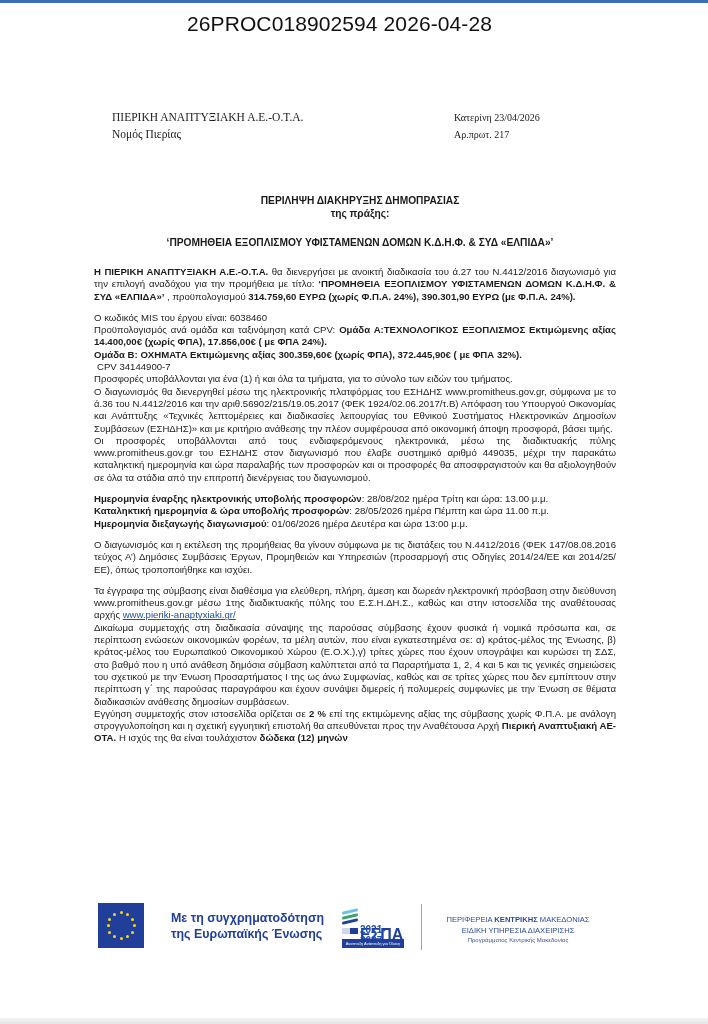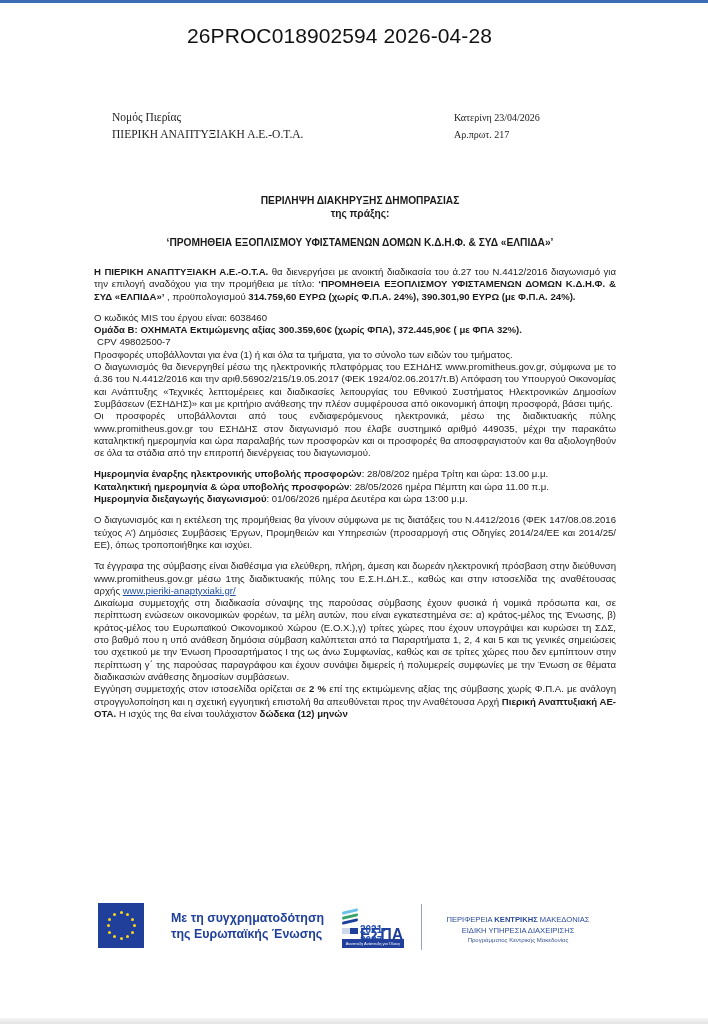--- a/index.html
+++ b/index.html
@@ -6,21 +6,21 @@
   body {
     width: 708px; height: 1024px; overflow: hidden;
     background: #ffffff;
     font-family: "Liberation Sans", sans-serif;
     color: #1a1a1a;
     position: relative;
   }
   .topbar { position: absolute; left: 0; top: 0; width: 708px; height: 3px; background: #3d6db5; }
   .bottomshade { position: absolute; left: 0; bottom: 0; width: 708px; height: 6px; background: linear-gradient(#f4f4f4, #e4e4e4); }
   .stamp {
-    position: absolute; top: 24px; left: 0; width: 679px; text-align: center;
+    position: absolute; top: 12px; left: 0; width: 679px; text-align: center;
     font-family: "Liberation Sans", sans-serif; font-size: 21px; color: #111; letter-spacing: 0.1px;
   }
   .hdr-left { position: absolute; left: 112px; top: 109px; font-family: "Liberation Serif", serif; font-size: 11.5px; line-height: 17px; color: #222; }
   .hdr-right { position: absolute; left: 454px; top: 109px; font-family: "Liberation Serif", serif; font-size: 10px; line-height: 17px; color: #222; }
   .title-block { position: absolute; left: 80px; top: 194px; width: 560px; text-align: center; font-size: 10.2px; font-weight: bold; color: #1a1a1a; line-height: 13px; }
   .title-block .t3 { margin-top: 16px; }
   .content { position: absolute; left: 94px; top: 266px; width: 522px; font-size: 9.6px; line-height: 12.3px; color: #1c1c1c; }
   .content p { margin: 0; text-align: justify; }
   .content .gap { height: 9px; }
   .content b { font-weight: bold; }
@@ -44,40 +44,41 @@
   .region .r3 { font-size: 6px; line-height: 9px; color: #3a5590; }
 </style>
 </head>
 <body>
 
 <div class="topbar"></div>
 
 <div class="stamp">26PROC018902594 2026-04-28</div>
 
 <div class="hdr-left">
+  <div>ΠΙΕΡΙΚΗ ΑΝΑΠΤΥΞΙΑΚΗ Α.Ε.-Ο.Τ.Α.</div>
   <div>Νομός Πιερίας</div>
-  <div>ΠΙΕΡΙΚΗ ΑΝΑΠΤΥΞΙΑΚΗ Α.Ε.-Ο.Τ.Α.</div>
 </div>
 <div class="hdr-right">
   <div>Κατερίνη 23/04/2026</div>
   <div>Αρ.πρωτ. 217</div>
 </div>
 
 <div class="title-block">
   <div>ΠΕΡΙΛΗΨΗ ΔΙΑΚΗΡΥΞΗΣ ΔΗΜΟΠΡΑΣΙΑΣ</div>
   <div>της πράξης:</div>
   <div class="t3">‘ΠΡΟΜΗΘΕΙΑ ΕΞΟΠΛΙΣΜΟΥ ΥΦΙΣΤΑΜΕΝΩΝ  ΔΟΜΩΝ Κ.Δ.Η.Φ. &amp; ΣΥΔ  «ΕΛΠΙΔΑ»’</div>
 </div>
 
 <div class="content">
   <p><b>Η ΠΙΕΡΙΚΗ ΑΝΑΠΤΥΞΙΑΚΗ Α.Ε.-Ο.Τ.Α.</b><span> θα διενεργήσει με ανοικτή διαδικασία του ά.27 του Ν.4412/2016 διαγωνισμό για την επιλογή αναδόχου για την προμήθεια με τίτλο: </span><b>‘ΠΡΟΜΗΘΕΙΑ ΕΞΟΠΛΙΣΜΟΥ ΥΦΙΣΤΑΜΕΝΩΝ  ΔΟΜΩΝ Κ.Δ.Η.Φ. &amp; ΣΥΔ  «ΕΛΠΙΔΑ»’</b><span> , προϋπολογισμού </span><b>314.759,60 ΕΥΡΩ (χωρίς Φ.Π.Α. 24%), 390.301,90  ΕΥΡΩ (με Φ.Π.Α. 24%).</b></p>
   <div class="gap"></div>
   <p>Ο κωδικός MIS του έργου είναι: 6038460</p>
+  <p><span>Προϋπολογισμός ανά ομάδα και ταξινόμηση κατά CPV: </span><b>Ομάδα Α:ΤΕΧΝΟΛΟΓΙΚΟΣ ΕΞΟΠΛΙΣΜΟΣ Εκτιμώμενης αξίας 14.400,00€ (χωρίς ΦΠΑ), 17.856,00€ ( με ΦΠΑ 24%).</b></p>
   <p><b>Ομάδα Β: ΟΧΗΜΑΤΑ Εκτιμώμενης αξίας 300.359,60€ (χωρίς ΦΠΑ), 372.445,90€ ( με ΦΠΑ 32%).</b></p>
-  <p class="indent">CPV 49802500-7</p>
+  <p class="indent">CPV 34144900-7</p>
   <p>Προσφορές υποβάλλονται για ένα (1) ή και όλα τα τμήματα, για το σύνολο των ειδών του τμήματος.</p>
   <p>Ο διαγωνισμός θα διενεργηθεί μέσω της ηλεκτρονικής πλατφόρμας του ΕΣΗΔΗΣ www.promitheus.gov.gr, σύμφωνα με το ά.36 του Ν.4412/2016 και την αριθ.56902/215/19.05.2017 (ΦΕΚ 1924/02.06.2017/τ.Β) Απόφαση του Υπουργού Οικονομίας και Ανάπτυξης «Τεχνικές λεπτομέρειες και διαδικασίες λειτουργίας του Εθνικού Συστήματος Ηλεκτρονικών Δημοσίων Συμβάσεων (ΕΣΗΔΗΣ)» και με κριτήριο ανάθεσης την πλέον συμφέρουσα από οικονομική άποψη προσφορά, βάσει τιμής.</p>
   <p>Οι προσφορές υποβάλλονται από τους ενδιαφερόμενους ηλεκτρονικά, μέσω της διαδικτυακής πύλης www.promitheus.gov.gr του ΕΣΗΔΗΣ στον διαγωνισμό που έλαβε συστημικό αριθμό 449035, μέχρι την παρακάτω καταληκτική ημερομηνία και ώρα παραλαβής των προσφορών και οι προσφορές θα αποσφραγιστούν και θα αξιολογηθούν σε όλα τα στάδια από την επιτροπή διενέργειας του διαγωνισμού.</p>
   <div class="gap"></div>
   <p><b>Ημερομηνία έναρξης ηλεκτρονικής υποβολής προσφορών</b><span>: 28/08/202  ημέρα Τρίτη και ώρα: 13.00 μ.μ.</span></p>
   <p><b>Καταληκτική ημερομηνία &amp; ώρα υποβολής προσφορών</b><span>: 28/05/2026 ημέρα Πέμπτη και ώρα 11.00 π.μ.</span></p>
   <p><b>Ημερομηνία διεξαγωγής διαγωνισμού</b><span>: 01/06/2026 ημέρα Δευτέρα και ώρα 13:00 μ.μ.</span></p>
   <div class="gap"></div>
   <p>Ο διαγωνισμός και η εκτέλεση της προμήθειας θα γίνουν σύμφωνα με τις διατάξεις του Ν.4412/2016 (ΦΕΚ 147/08.08.2016 τεύχος Α’) Δημόσιες Συμβάσεις Έργων, Προμηθειών και Υπηρεσιών (προσαρμογή στις Οδηγίες 2014/24/ΕΕ και 2014/25/ΕΕ), όπως τροποποιήθηκε και ισχύει.</p>
   <div class="gap"></div>

